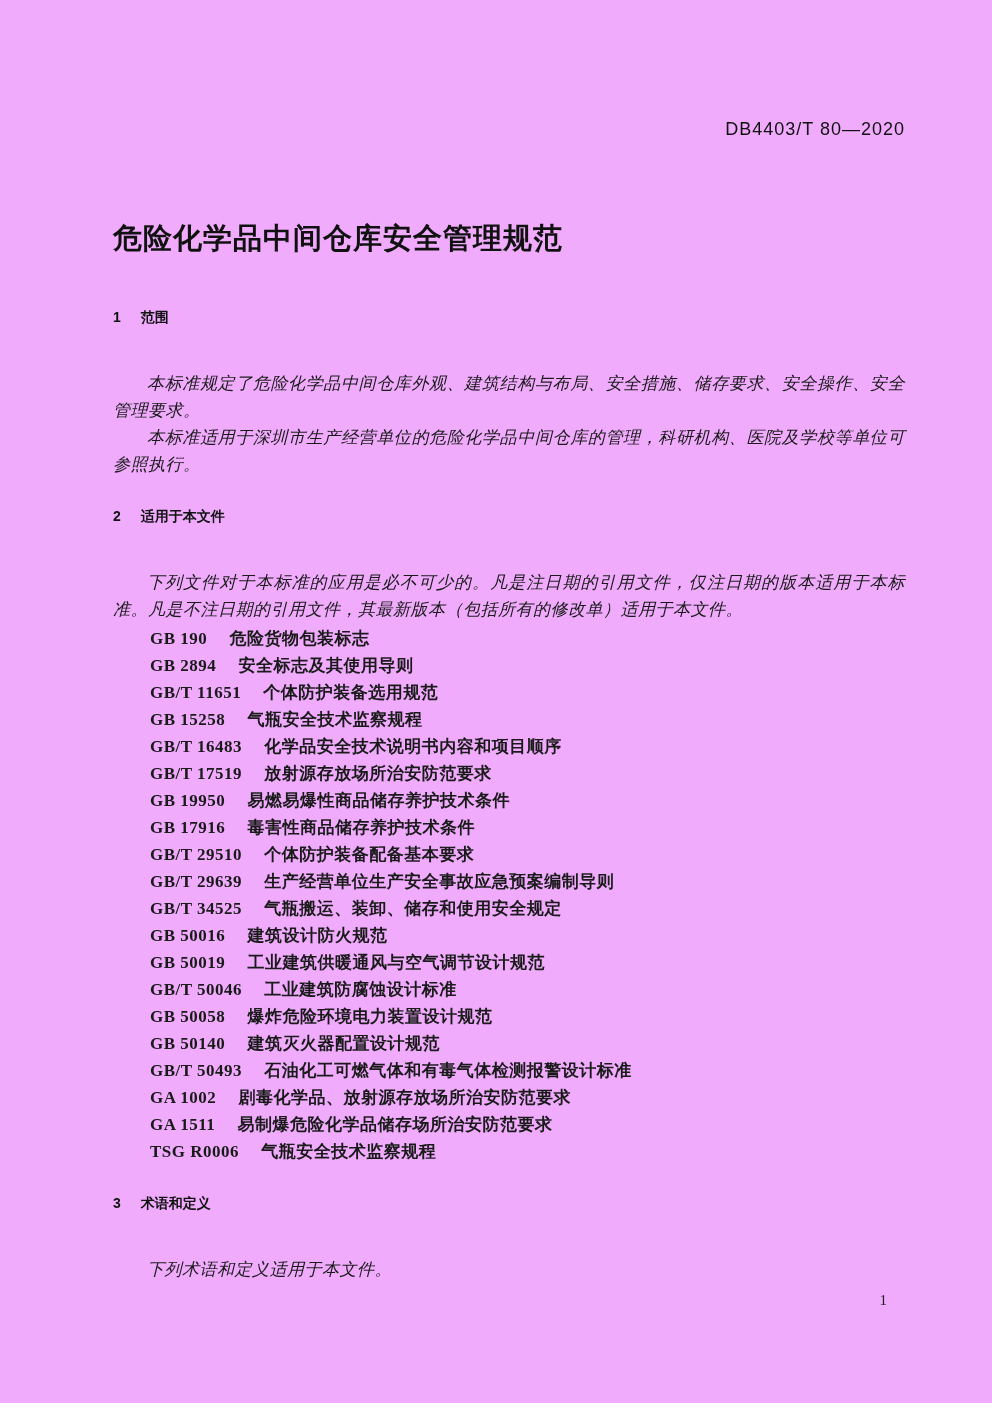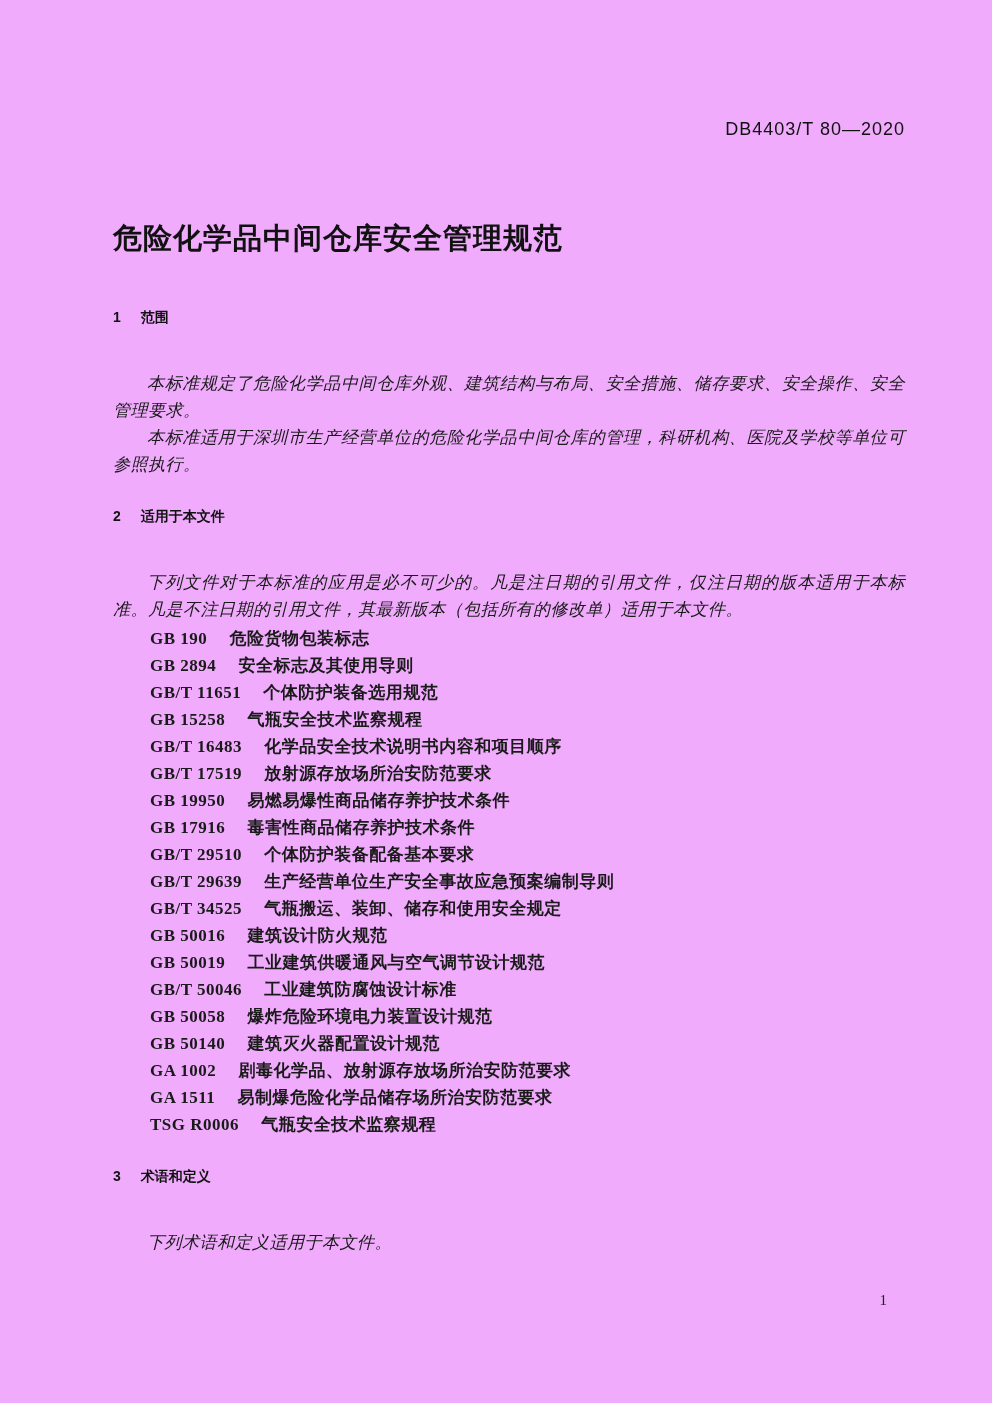--- a/index.html
+++ b/index.html
@@ -162,20 +162,23 @@
       </li>
 
       <li class="ref-item">
         <span class="ref-code">GB 50058</span><span class="ref-title">爆炸危险环境电力装置设计规范</span>
       </li>
 
       <li class="ref-item">
         <span class="ref-code">GB 50140</span><span class="ref-title">建筑灭火器配置设计规范</span>
       </li>
 
+      <li class="ref-item">
+        <span class="ref-code">GB/T 50493</span><span class="ref-title">石油化工可燃气体和有毒气体检测报警设计标准</span>
+      </li>
 
       <li class="ref-item">
         <span class="ref-code">GA 1002</span><span class="ref-title">剧毒化学品、放射源存放场所治安防范要求</span>
       </li>
 
       <li class="ref-item">
         <span class="ref-code">GA 1511</span><span class="ref-title">易制爆危险化学品储存场所治安防范要求</span>
       </li>
 
       <li class="ref-item">

